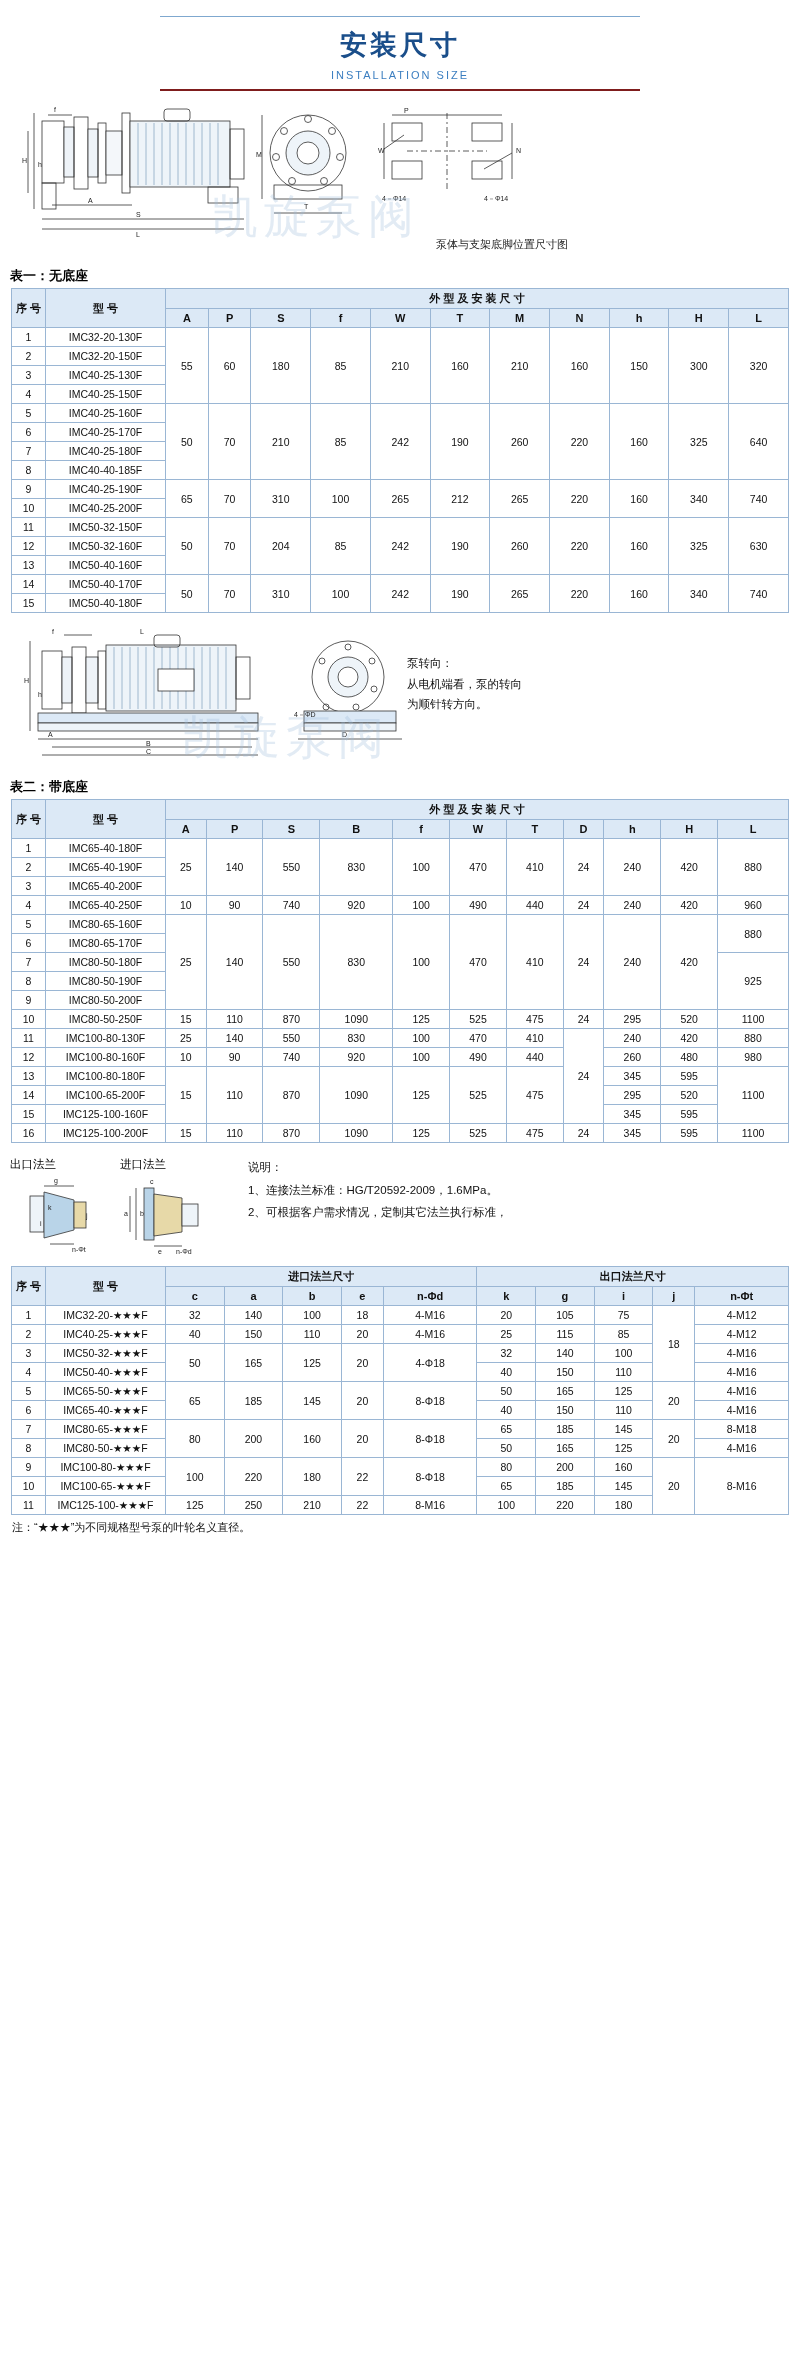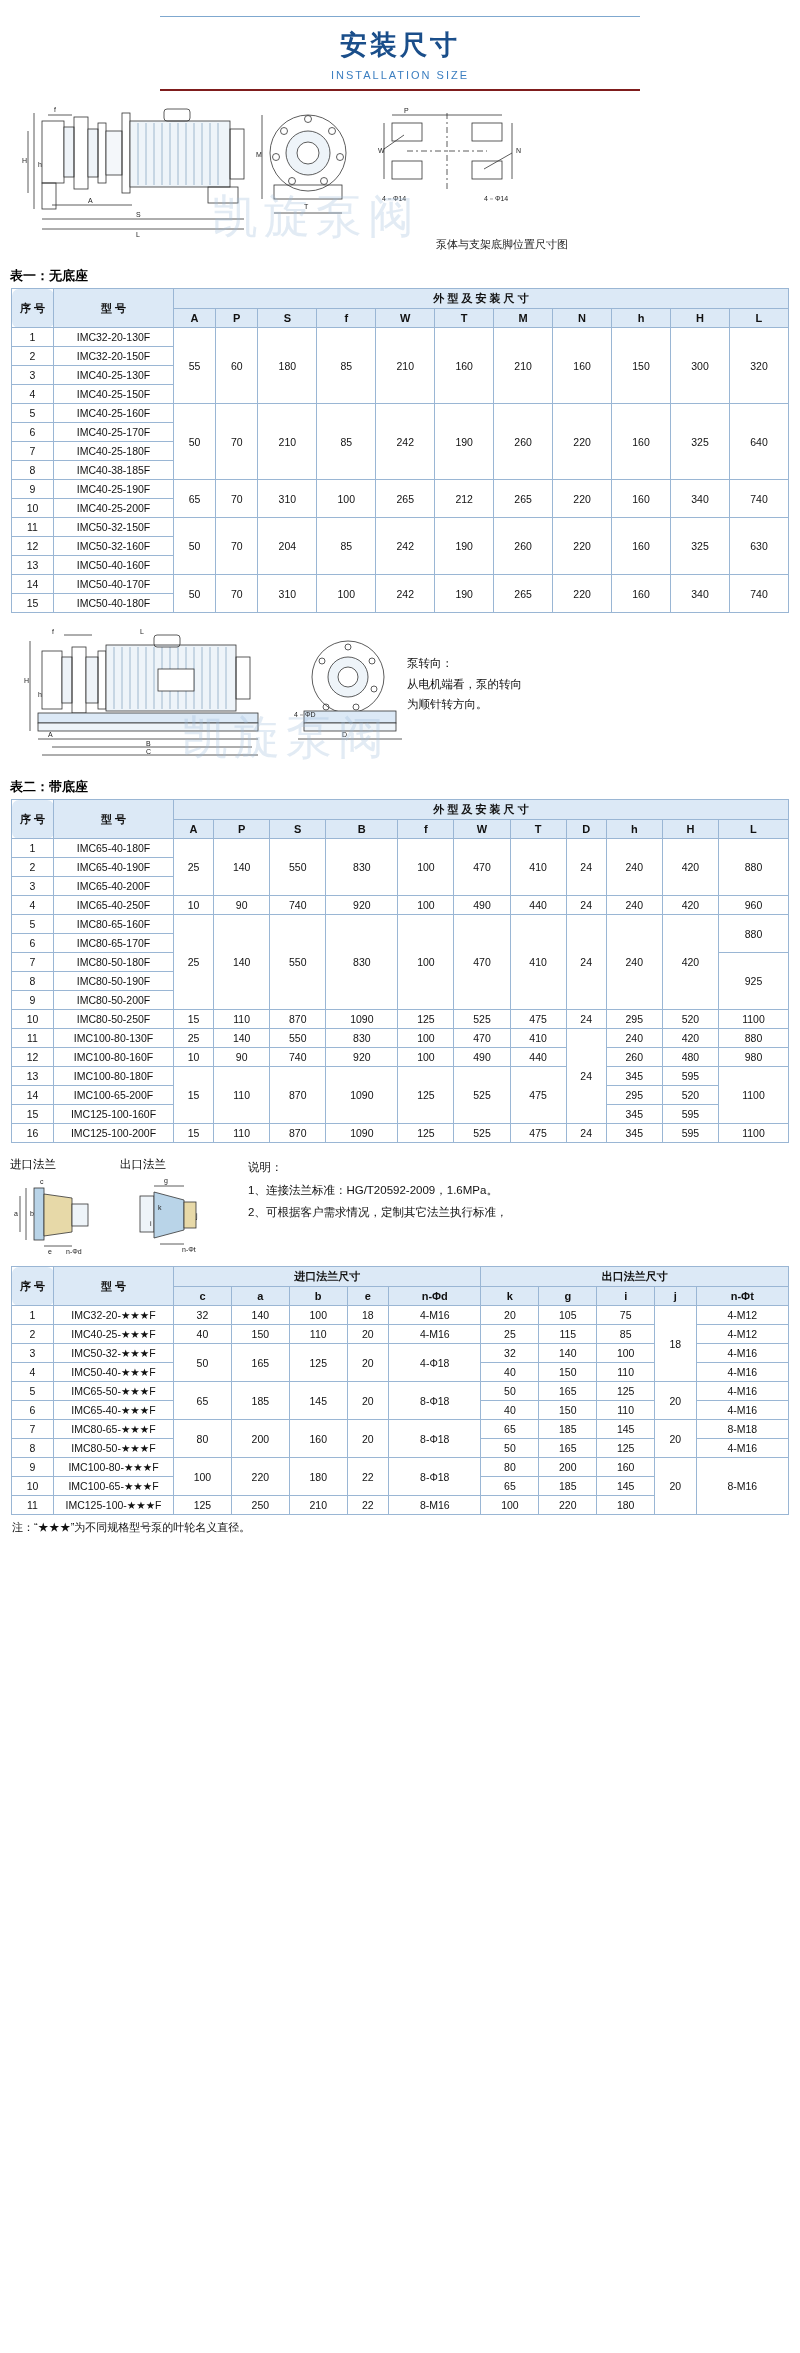--- a/index.html
+++ b/index.html
@@ -77,21 +77,21 @@
     background: #dce9f6;
     font-weight: bold;
     font-size: 11px;
   }
   table.spec td.model {
     text-align: center;
     font-size: 10.5px;
     white-space: nowrap;
   }
   table.spec td.idx { width: 34px; }
-  table.spec th.idx { width: 42px; border-radius: 7px; }
+  table.spec th.idx { width: 34px; }
   table.spec th.model, table.spec td.model { width: 120px; }
 
   
   .flange-row {
     display: flex;
     margin: 14px 10px 6px 10px;
     align-items: flex-start;
   }
   .flange-box { width: 110px; }
   .flange-label {
@@ -294,21 +294,21 @@
         <tr>
           <td class="idx">6</td>
           <td class="model">IMC40-25-170F</td>
         </tr>
         <tr>
           <td class="idx">7</td>
           <td class="model">IMC40-25-180F</td>
         </tr>
         <tr>
           <td class="idx">8</td>
-          <td class="model">IMC40-38-185F</td>
+          <td class="model">IMC40-40-185F</td>
         </tr>
         <tr>
           <td class="idx">9</td>
           <td class="model">IMC40-25-190F</td>
           <td rowspan="2">65</td>
           <td rowspan="2">70</td>
           <td rowspan="2">310</td>
           <td rowspan="2">100</td>
           <td rowspan="2">265</td>
           <td rowspan="2">212</td>
@@ -614,58 +614,58 @@
           <td rowspan="1">24</td>
           <td rowspan="1">345</td>
           <td rowspan="1">595</td>
           <td rowspan="1">1100</td>
         </tr>
       </tbody>
     </table>
 
   <div class="flange-row">
     <div class="flange-box">
+      <div class="flange-label">出口法兰</div>
+      <svg width="108" height="82" viewBox="0 0 108 82">
+        <g stroke="#333" fill="none" stroke-width="0.8">
+          <rect x="20" y="22" width="14" height="36" fill="#eef4f9"></rect>
+          <path d="M34 18 L64 26 L64 56 L34 64 Z" fill="#b9d4e8"></path>
+          <rect x="64" y="28" width="12" height="26" fill="#e7d9a8"></rect>
+          <line x1="34" y1="12" x2="64" y2="12"></line>
+          <line x1="40" y1="70" x2="64" y2="70"></line>
+        </g>
+        <g font-size="7" fill="#222" font-family="Liberation Sans, sans-serif">
+          <text x="44" y="9">g</text>
+          <text x="38" y="36">k</text>
+          <text x="30" y="52">i</text>
+          <text x="62" y="78">n-Φt</text>
+          <text x="76" y="44">j</text>
+        </g>
+      </svg>
+    </div>
+    <div class="flange-box">
       <div class="flange-label">进口法兰</div>
       <svg width="108" height="82" viewBox="0 0 108 82">
         <g stroke="#333" fill="none" stroke-width="0.8">
           <rect x="24" y="14" width="10" height="52" fill="#b9d4e8"></rect>
           <path d="M34 20 L62 24 L62 58 L34 62 Z" fill="#e7d9a8"></path>
           <rect x="62" y="30" width="16" height="22" fill="#eef4f9"></rect>
           <line x1="16" y1="14" x2="16" y2="66"></line>
           <line x1="10" y1="22" x2="10" y2="58"></line>
           <line x1="34" y1="72" x2="62" y2="72"></line>
         </g>
         <g font-size="7" fill="#222" font-family="Liberation Sans, sans-serif">
           <text x="4" y="42">a</text>
           <text x="20" y="42">b</text>
           <text x="38" y="80">e</text>
           <text x="56" y="80">n-Φd</text>
           <text x="30" y="10">c</text>
         </g>
       </svg>
     </div>
-    <div class="flange-box">
-      <div class="flange-label">出口法兰</div>
-      <svg width="108" height="82" viewBox="0 0 108 82">
-        <g stroke="#333" fill="none" stroke-width="0.8">
-          <rect x="20" y="22" width="14" height="36" fill="#eef4f9"></rect>
-          <path d="M34 18 L64 26 L64 56 L34 64 Z" fill="#b9d4e8"></path>
-          <rect x="64" y="28" width="12" height="26" fill="#e7d9a8"></rect>
-          <line x1="34" y1="12" x2="64" y2="12"></line>
-          <line x1="40" y1="70" x2="64" y2="70"></line>
-        </g>
-        <g font-size="7" fill="#222" font-family="Liberation Sans, sans-serif">
-          <text x="44" y="9">g</text>
-          <text x="38" y="36">k</text>
-          <text x="30" y="52">i</text>
-          <text x="62" y="78">n-Φt</text>
-          <text x="76" y="44">j</text>
-        </g>
-      </svg>
-    </div>
     <div class="note-box">
       <div class="ntitle">说明：</div>
       <div>1、连接法兰标准：HG/T20592-2009，1.6MPa。</div>
       <div>2、可根据客户需求情况，定制其它法兰执行标准，</div>
     </div>
   </div>
 
   <table class="spec" id="table3">
       <thead>
         <tr>

